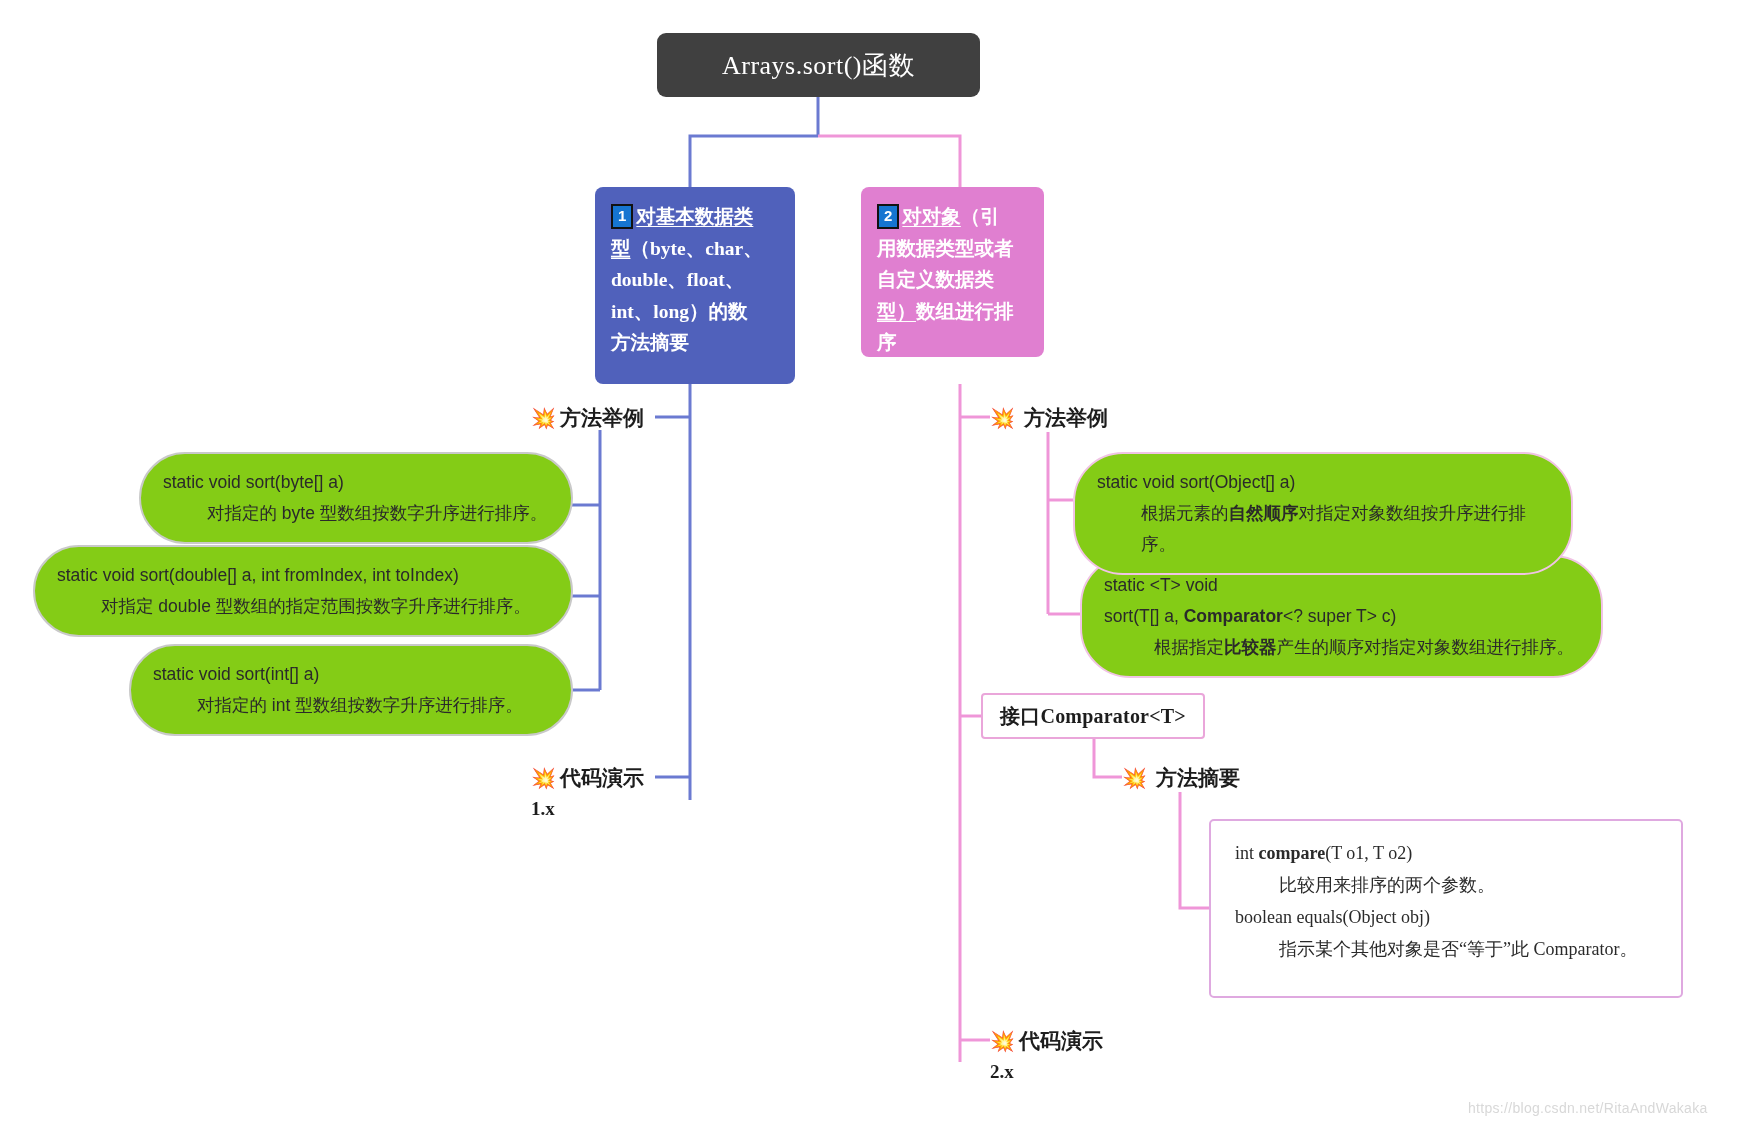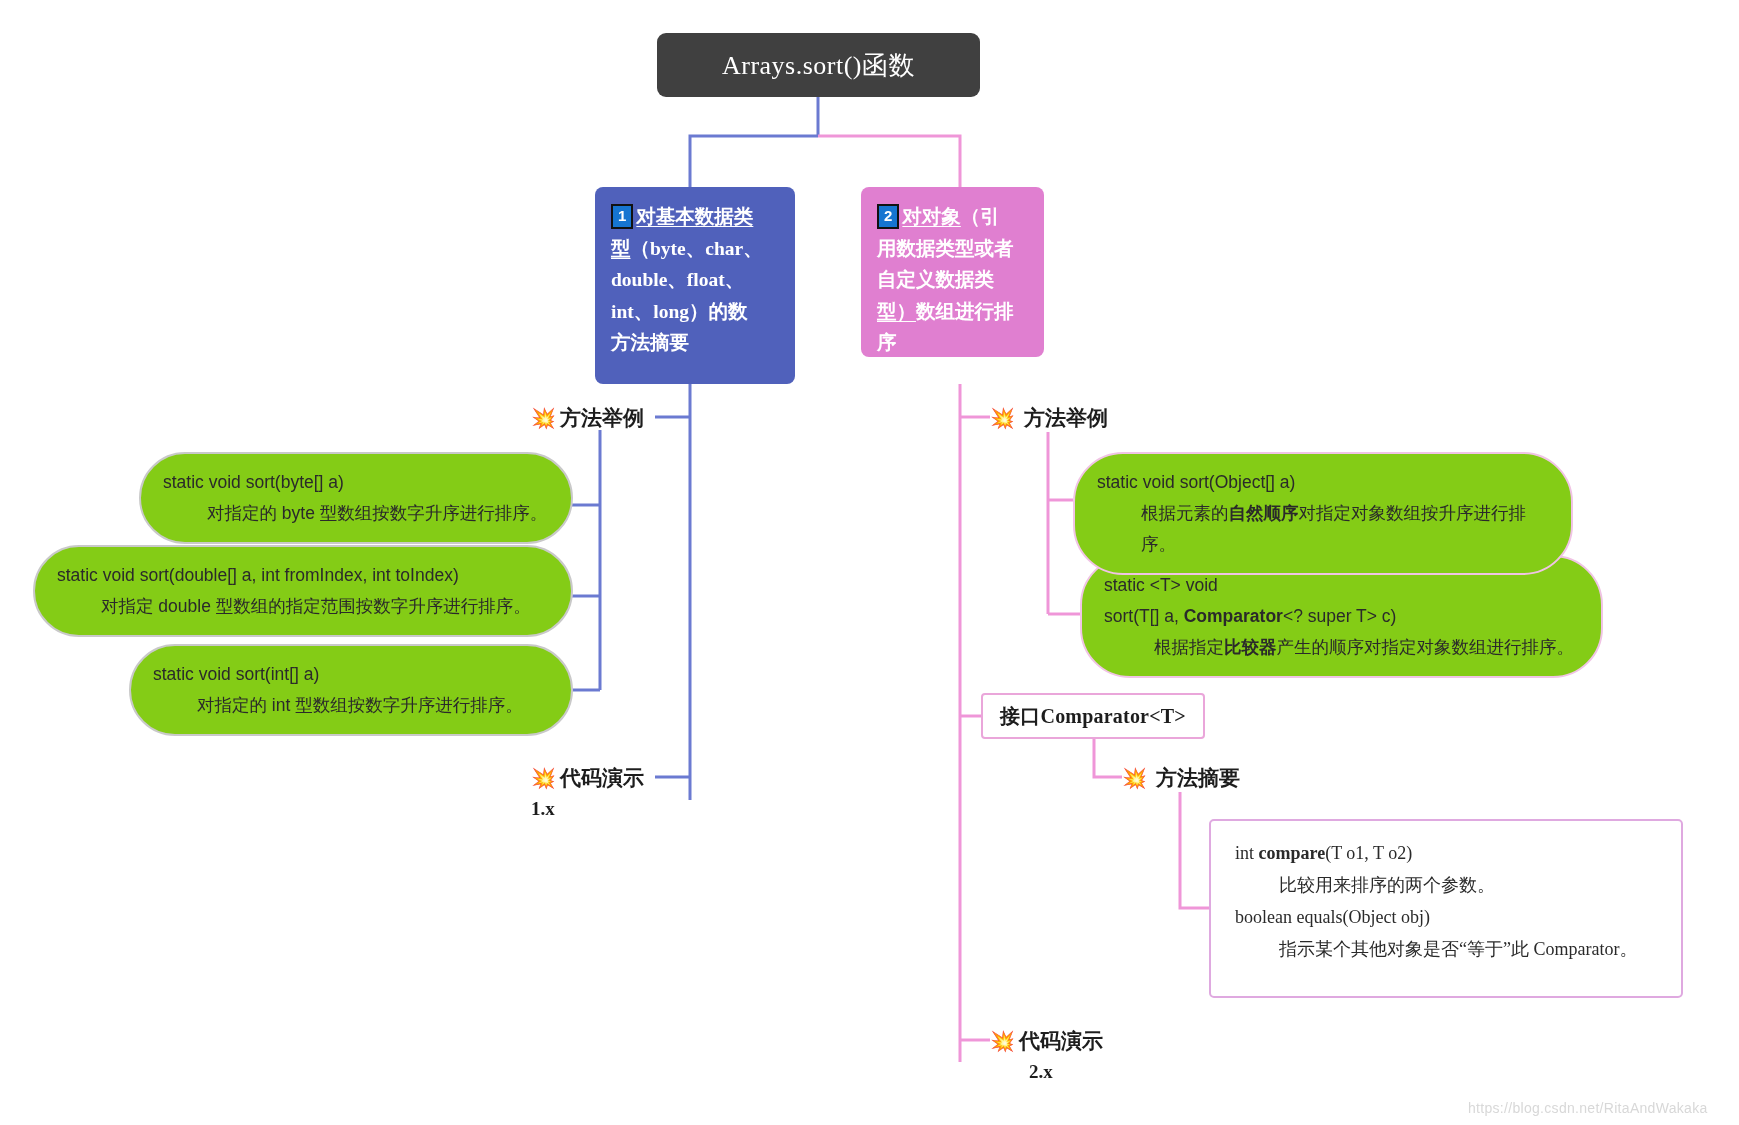--- a/index.html
+++ b/index.html
@@ -208,17 +208,17 @@
     <div>
       <span>boolean equals(Object obj)</span>
       <span class="indent">指示某个其他对象是否“等于”此 Comparator。</span>
     </div>
   </div>
 
   <div class="seclabel" style="left:990px;top:1027px;">
     <span class="star">💥</span>
     <span>代码演示</span>
   </div>
-  <div class="subnum" style="left:990px;top:1061px;margin-left:39px;">2.x</div>
+  <div class="subnum" style="left:990px;top:1061px;">2.x</div>
 
   <div class="watermark">https://blog.csdn.net/RitaAndWakaka</div>
 
 </div>
 
 </body></html>

